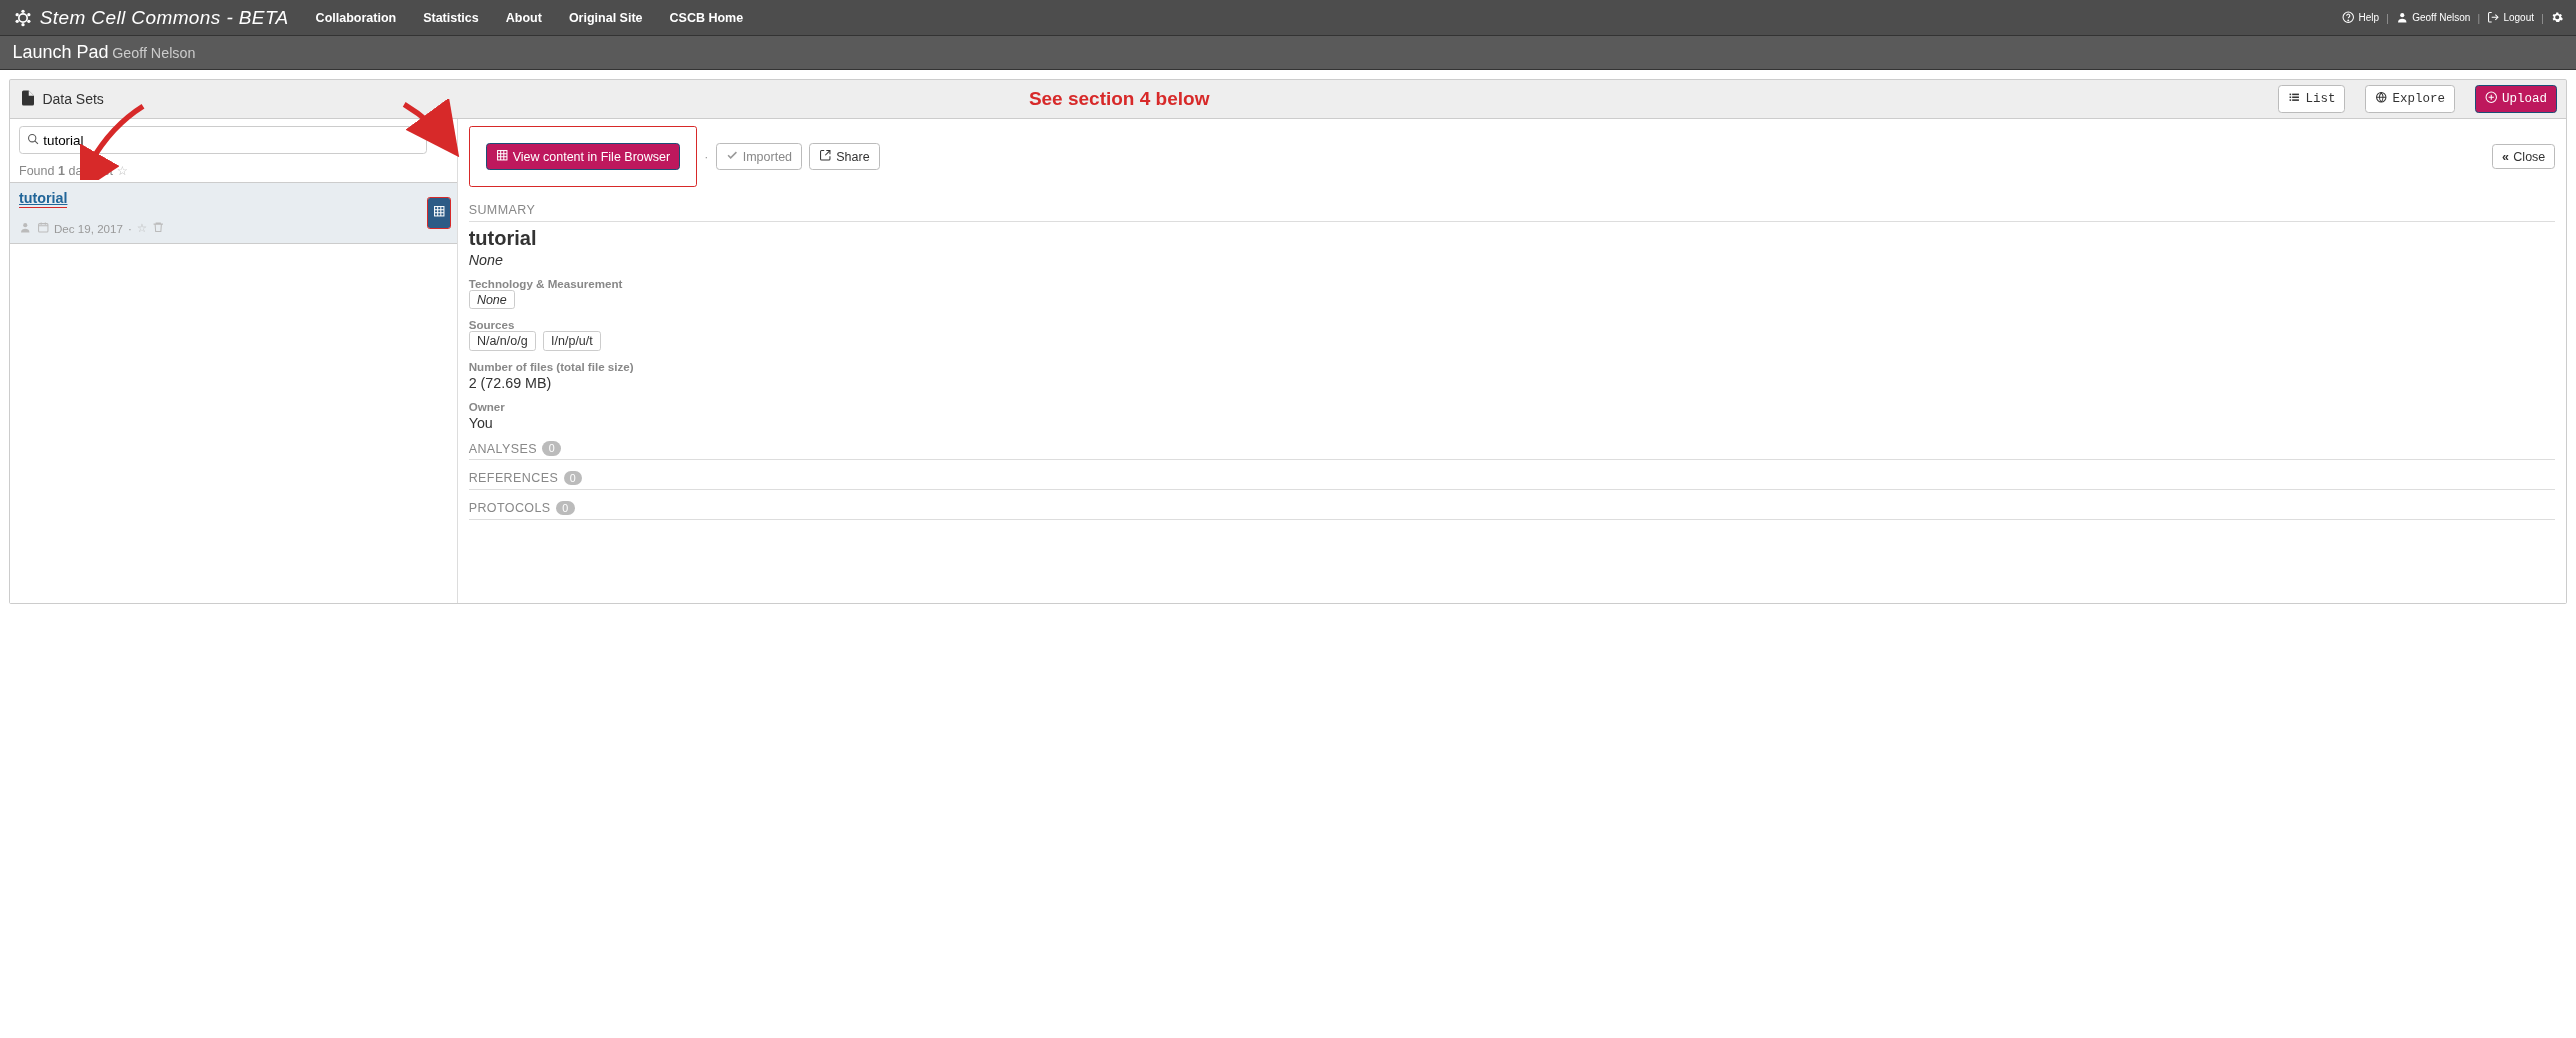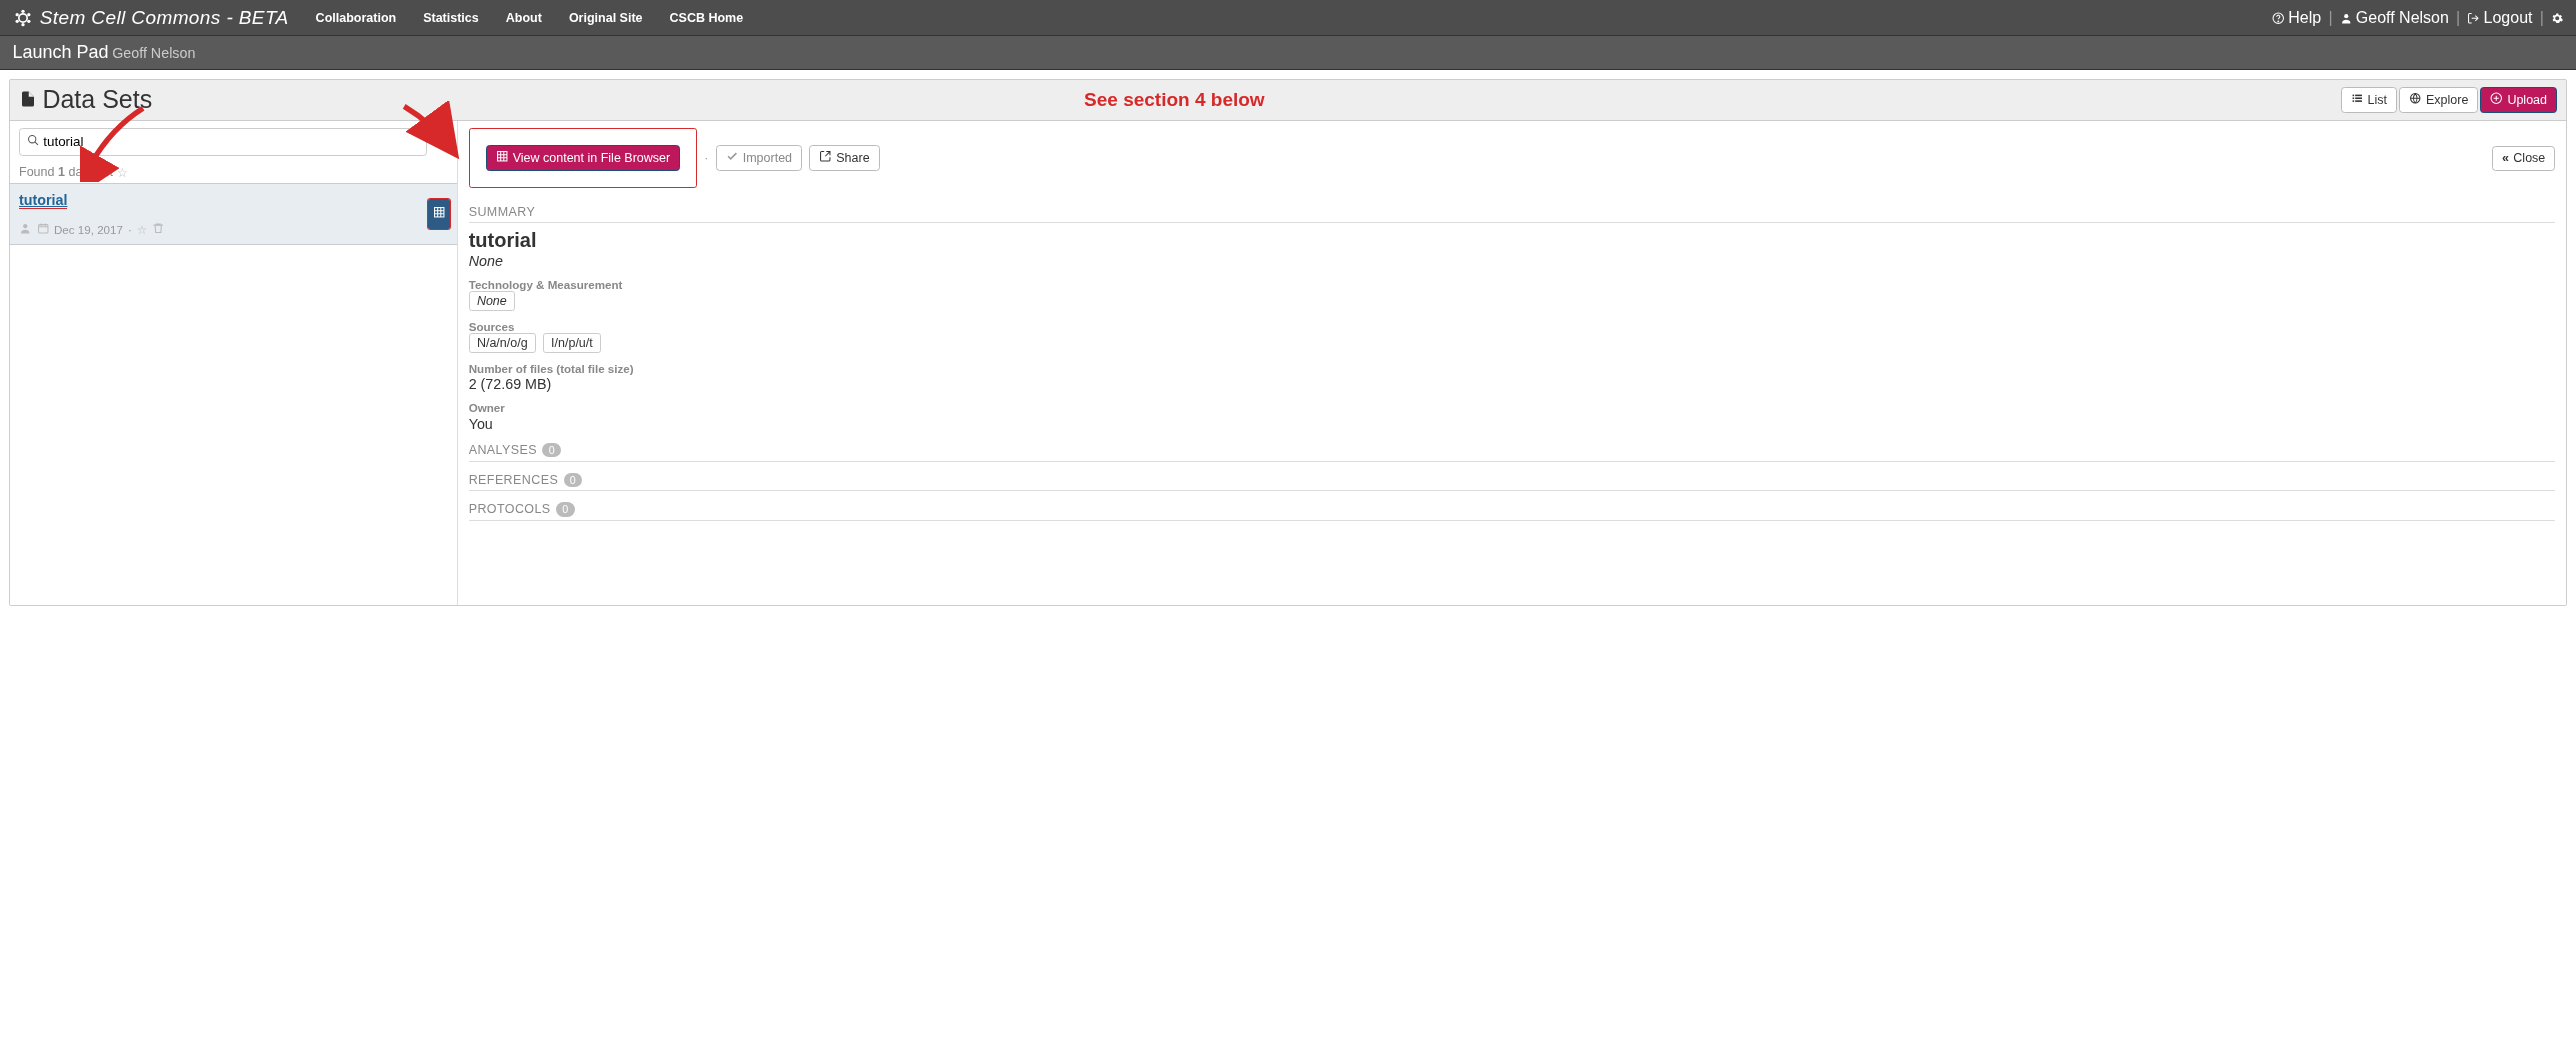--- a/index.html
+++ b/index.html
@@ -4,37 +4,37 @@
 <style>
 * { box-sizing: border-box; margin: 0; padding: 0; }
 body { font-family: "Helvetica Neue", Arial, sans-serif; font-size: 12.5px; color: #333; background: #fff; }
 
 
 .topnav { background: #4d4d4d; color: #fff; height: 36px; display: flex; align-items: center; padding: 0 12.5px; border-bottom: 0.9px solid #333; }
 .topnav .brand { font-size: 19px; font-weight: 400; font-style: italic; letter-spacing: 0.4px; display: flex; align-items: center; gap: 7.2px; margin-right: 27px; }
 .topnav .brand .brand-icon svg { vertical-align: middle; }
 .topnav .navlinks { display: flex; gap: 27px; }
 .topnav .navlinks a { color: #fff; text-decoration: none; font-weight: 700; font-size: 12.5px; }
-.topnav .right { margin-left: auto; display: flex; align-items: flex-end; gap: 7.2px; font-size: 16px; }
+.topnav .right { margin-left: auto; display: flex; align-items: flex-end; gap: 7.2px; font-size: 10px; }
 .topnav .right .sep { color: #999; }
 .topnav .right a { color: #fff; text-decoration: none; cursor: pointer; display: flex; align-items: center; gap: 3.6px; }
 .topnav .right svg { vertical-align: middle; }
 
 
 .subheader { background: #5a5a5a; color: #fff; height: 34px; display: flex; align-items: center; padding: 0 12.5px; border-bottom: 0.9px solid #333; }
 .subheader .lp-title { font-size: 18px; font-weight: 400; }
 .subheader .lp-user { font-size: 14.3px; color: #ccc; margin-left: 3.6px; font-weight: 300; }
 
 
 .main-wrap { padding: 9px; }
 .panel { border: 0.9px solid #ccc; border-radius: 1.8px; background: #eeeeee; }
 .panel-hdr { display: flex; align-items: center; padding: 5.4px 9px; border-bottom: 0.9px solid #ccc; }
-.panel-hdr h2 { font-size: 25px; font-weight: 400; display: flex; align-items: center; gap: 5.4px; }
+.panel-hdr h2 { font-size: 14px; font-weight: 400; display: flex; align-items: center; gap: 5.4px; }
 .panel-hdr .annot { color: #d72929; font-size: 19px; font-weight: 700; margin-left: auto; margin-right: auto; position: relative; left: -72px; }
-.panel-hdr .hdr-actions { display: flex; gap: 2px; }
+.panel-hdr .hdr-actions { display: flex; gap: 20px; font-family: Liberation Mono, monospace; }
 
 .btn { display: inline-flex; align-items: center; gap: 4.5px; padding: 4.5px 9px; border: 0.9px solid #bbb; border-radius: 3.6px; background: #fff; cursor: pointer; font-size: 12.5px; color: #333; text-decoration: none; }
 .btn-primary { background: #be185d; color: #fff; border-color: #1a4f77; }
 .btn-muted { color: #888; }
 
 
 .panel-body { display: flex; background: #fff; min-height: 484px; }
 .left-col { width: 448px; border-right: 0.9px solid #ddd; padding: 7.2px 0 0 0; position: relative; }
 .right-col { flex: 1; padding: 7.2px 10.7px 10.7px 10.7px; position: relative; }
 

